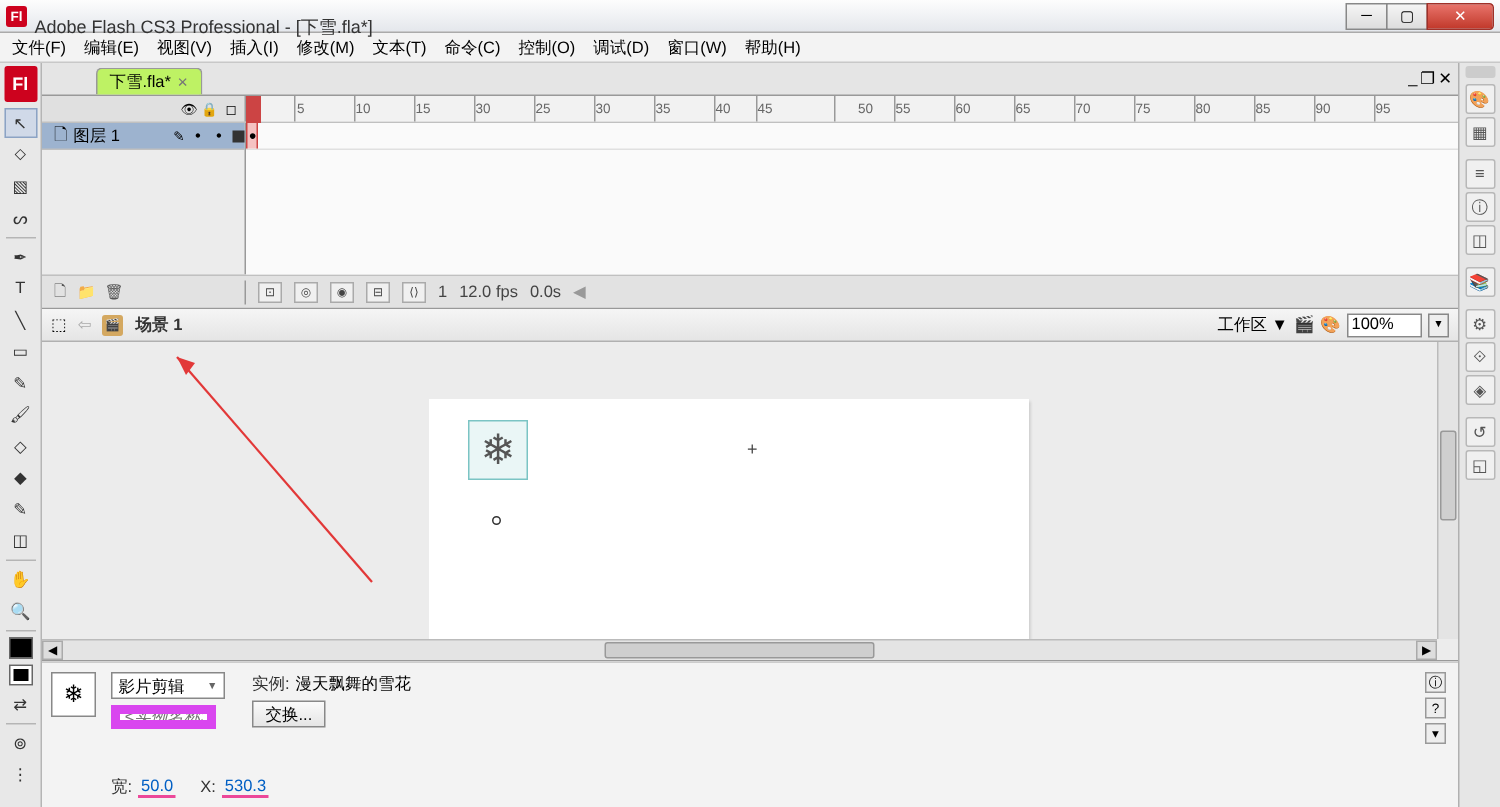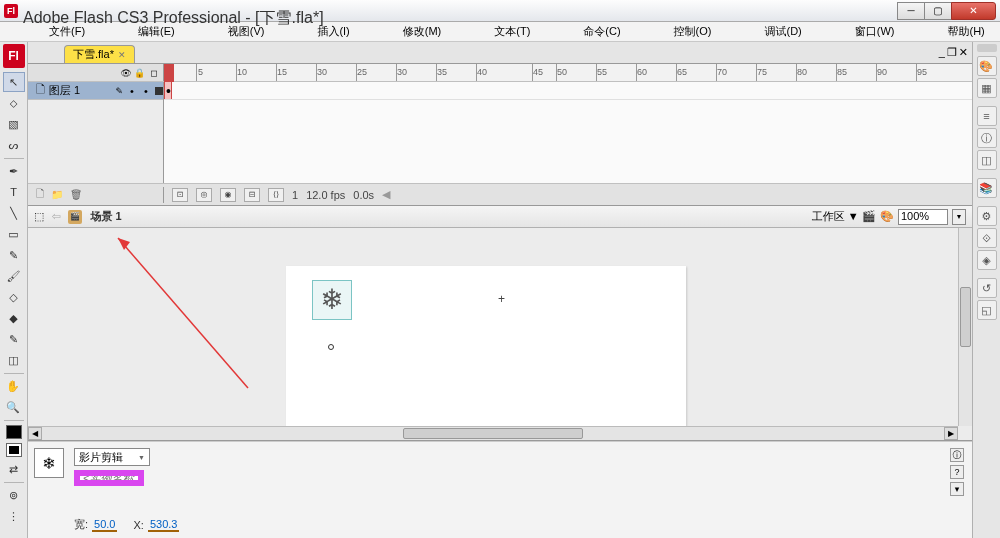--- a/index.html
+++ b/index.html
@@ -1,32 +1,32 @@
 <!DOCTYPE html>
 <html><head>
 <meta charset="utf-8">
 <style>
 * { margin: 0; padding: 0; box-sizing: border-box; font-family: "Microsoft YaHei", Tahoma, sans-serif; font-size: 11px; }
 body { width: 1000px; height: 538px; background: #e8e8e8; overflow: hidden; }
 
 
 .title-bar { height: 22px; background: linear-gradient(to bottom, #fdfdfd, #e4e7ec); display: flex; align-items: center; padding: 0 4px; border-bottom: 1px solid #aaa; }
 .title-bar .app-icon { width: 14px; height: 14px; background: #cd021e; border-radius: 2px; margin-right: 5px; display: flex; align-items: center; justify-content: center; color: #fff; font-size: 9px; font-weight: bold; }
-.title-bar .title-text { flex: 1; color: #333; font-size: 16px; margin-top: 16px; }
+.title-bar .title-text { flex: 1; color: #333; font-size: 12px; margin-top: 16px; }
 .win-controls { display: flex; }
 .win-btn { width: 28px; height: 18px; border: 1px solid #888; background: linear-gradient(#f5f5f5, #ddd); margin-left: -1px; display: flex; align-items: center; justify-content: center; font-size: 10px; }
 .win-btn.close { background: linear-gradient(#e8736a, #c1392b); color: #fff; width: 45px; border-radius: 0 3px 3px 0; border-color: #a03028; }
 
 
 .menu-bar { height: 20px; background: #f3f3f3; display: flex; align-items: center; padding: 0 2px; border-bottom: 1px solid #c8c8c8; }
-.menu-item { padding: 2px 6px; cursor: default; margin-left: 41px; }
+.menu-item { padding: 2px 6px; cursor: default; }
 
 
 .doc-tabs { height: 22px; background: #e5e5e5; display: flex; align-items: flex-end; padding-left: 36px; border-bottom: 1px solid #999; position: relative; }
-.doc-tab { height: 18px; background: #fde047; border: 1px solid #999; border-bottom: none; border-radius: 4px 4px 0 0; padding: 2px 8px; display: flex; align-items: center; gap: 4px; }
+.doc-tab { height: 18px; background: #bef264; border: 1px solid #999; border-bottom: none; border-radius: 4px 4px 0 0; padding: 2px 8px; display: flex; align-items: center; gap: 4px; }
 .doc-tab .x { font-size: 9px; color: #777; }
 .doc-controls-right { position: absolute; right: 4px; top: 4px; display: flex; gap: 2px; font-size: 10px; }
 
 
 .toolbox { position: absolute; left: 0; top: 42px; width: 28px; bottom: 0; background: #e8e8e8; border-right: 1px solid #b5b5b5; display: flex; flex-direction: column; align-items: center; padding-top: 2px; }
 .fl-logo { width: 22px; height: 24px; background: #cd021e; color: #fff; font-weight: bold; display: flex; align-items: center; justify-content: center; border-radius: 2px; margin-bottom: 4px; font-size: 12px; }
 .tool { width: 22px; height: 20px; display: flex; align-items: center; justify-content: center; color: #333; margin-bottom: 1px; border: 1px solid transparent; }
 .tool:hover, .tool.sel { background: #d0d9e8; border: 1px solid #8ca3c4; }
 .tool-sep { width: 20px; height: 1px; background: #b5b5b5; margin: 2px 0; }
 .color-swatch { width: 16px; height: 14px; border: 1px solid #666; background: #000; margin: 2px; }
@@ -95,21 +95,21 @@
 .props-tabs .menu-arrow { position: absolute; right: 4px; top: 5px; font-size: 8px; color: #666; }
 .props-body { flex: 1; background: #f3f3f3; border-top: 1px solid #ccc; display: flex; padding: 6px; position: relative; }
 .prop-thumb { width: 30px; height: 30px; border: 1px solid #888; background: #fff; margin-right: 10px; display: flex; align-items: center; justify-content: center; }
 .prop-col { display: flex; flex-direction: column; gap: 4px; }
 .prop-row { display: flex; align-items: center; gap: 4px; }
 .prop-select { height: 18px; border: 1px solid #888; background: #fff; padding: 0 4px; display: flex; align-items: center; gap: 4px; }
 .prop-select .dd { font-size: 7px; color: #666; margin-left: auto; }
 .prop-input { width: 70px; height: 16px; border: 6px solid #d946ef; background: #fff; padding: 0 3px; color: #777; font-style: italic; }
 .prop-btn { height: 18px; border: 1px solid #888; background: linear-gradient(#fafafa, #e5e5e5); padding: 0 8px; display: flex; align-items: center; }
 .prop-label { color: #333; }
-.prop-val { color: #005fc4; border-bottom: 2px solid #a16207; padding: 0 2px; }
+.prop-val { color: #005fc4; border-bottom: 2px solid #ec4899; padding: 0 2px; }
 .props-icons-right { position: absolute; right: 8px; top: 6px; display: flex; flex-direction: column; gap: 3px; }
 .props-icons-right .ico { width: 14px; height: 14px; border: 1px solid #999; display: flex; align-items: center; justify-content: center; font-size: 9px; background: #eee; }
 
 
 .right-panel-collapse { position: absolute; right: 0; top: 42px; width: 28px; bottom: 0; background: #e6e6e6; border-left: 1px solid #b0b0b0; display: flex; flex-direction: column; align-items: center; padding-top: 2px; }
 .rp-handle { width: 20px; height: 8px; background: #ccc; margin-bottom: 4px; border-radius: 2px; }
 .rp-group { display: flex; flex-direction: column; gap: 2px; margin-bottom: 8px; align-items: center; }
 .rp-ico { width: 20px; height: 20px; border: 1px solid #b8b8b8; background: #f0f0f0; display: flex; align-items: center; justify-content: center; font-size: 11px; color: #555; border-radius: 2px; }
 </style>
 </head>
@@ -217,22 +217,22 @@
       <div class="tl-ruler" id="tl-ruler">
           <div class="tl-tick major" style="left: 0px;">1</div>
           <div class="tl-tick major" style="left: 32px;">5</div>
           <div class="tl-tick major" style="left: 72px;">10</div>
           <div class="tl-tick major" style="left: 112px;">15</div>
           <div class="tl-tick major" style="left: 152px;">30</div>
           <div class="tl-tick major" style="left: 192px;">25</div>
           <div class="tl-tick major" style="left: 232px;">30</div>
           <div class="tl-tick major" style="left: 272px;">35</div>
           <div class="tl-tick major" style="left: 312px;">40</div>
-          <div class="tl-tick major" style="left: 368px;">45</div>
-          <div class="tl-tick major" style="left: 392px;">50</div>
+          <div class="tl-tick major" style="left: 340px;">45</div>
+          <div class="tl-tick major" style="left: 392px; padding-left: 15px;">50</div>
           <div class="tl-tick major" style="left: 432px;">55</div>
           <div class="tl-tick major" style="left: 472px;">60</div>
           <div class="tl-tick major" style="left: 512px;">65</div>
           <div class="tl-tick major" style="left: 552px;">70</div>
           <div class="tl-tick major" style="left: 592px;">75</div>
           <div class="tl-tick major" style="left: 632px; text-align: center;">80</div>
           <div class="tl-tick major" style="left: 672px;">85</div>
           <div class="tl-tick major" style="left: 712px;">90</div>
           <div class="tl-tick major" style="left: 752px;">95</div>
           <div class="tl-tick major" style="left: 824px;">100</div>
@@ -323,20 +323,29 @@
       <div class="prop-thumb">
           <span style="font-size:16px;">❄</span>
         </div>
       <div class="prop-col" style="width:90px;">
         <div class="prop-select" style="width:76px;">
           <span>影片剪辑</span>
             <span class="dd">▼</span>
         </div>
         <input class="prop-input" placeholder="&lt;实例名称&gt;" style="">
       </div>
+      <div class="prop-col" style="margin-left:4px;">
+        <div class="prop-row">
+          <span class="prop-label">实例:</span>
+          <span>漫天飘舞的雪花</span>
+        </div>
+        <div class="prop-row">
+          <div class="prop-btn">交换...</div>
+        </div>
+      </div>
       <div class="prop-row" style="position:absolute; left:46px; bottom:6px;">
         <span class="prop-label">宽:</span>
         <span class="prop-val">50.0</span>
         <span class="prop-label" style="margin-left:12px;">X:</span>
         <span class="prop-val">530.3</span>
       </div>
       <div class="props-icons-right">
         <div class="ico">ⓘ</div>
         <div class="ico">?</div>
         <div class="ico">▾</div>

